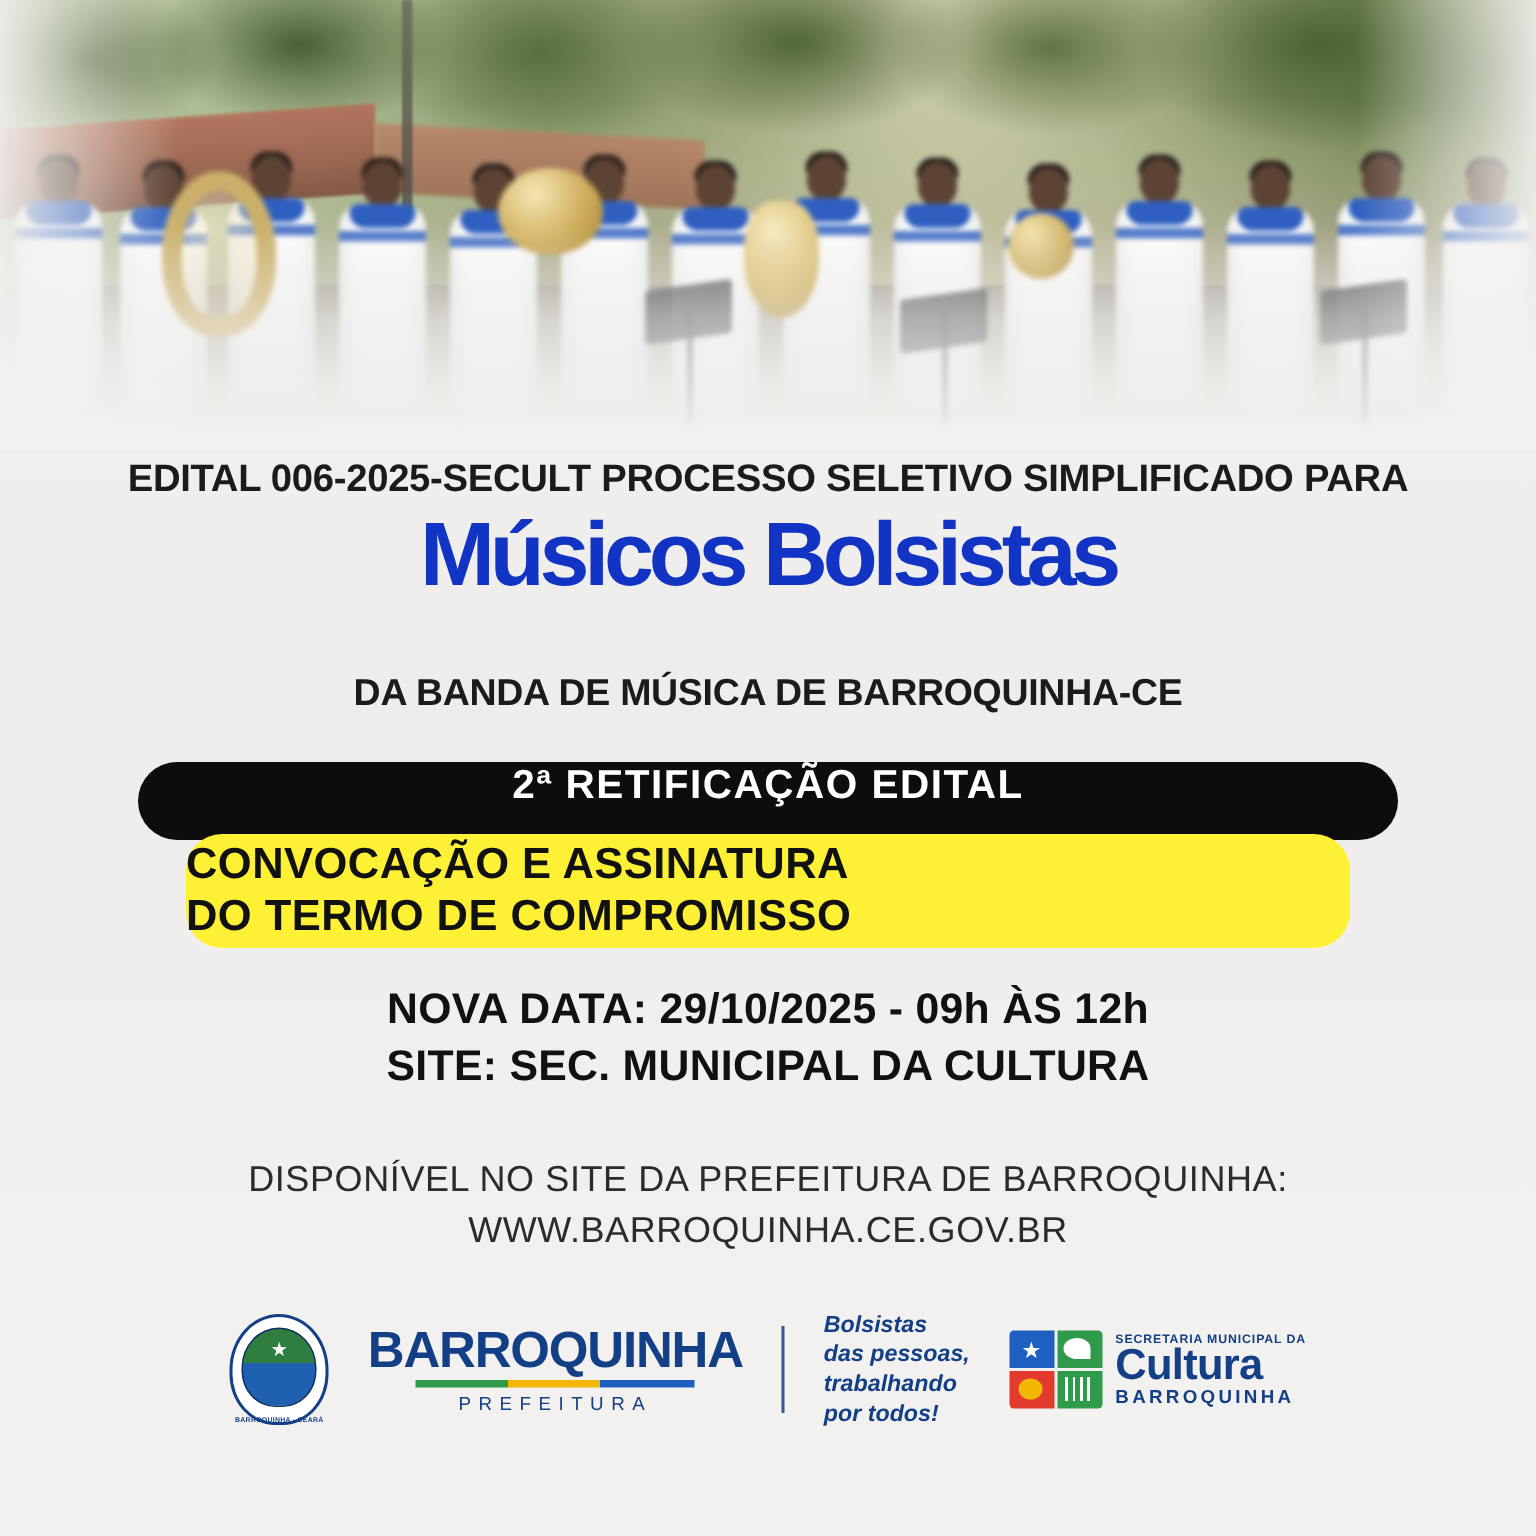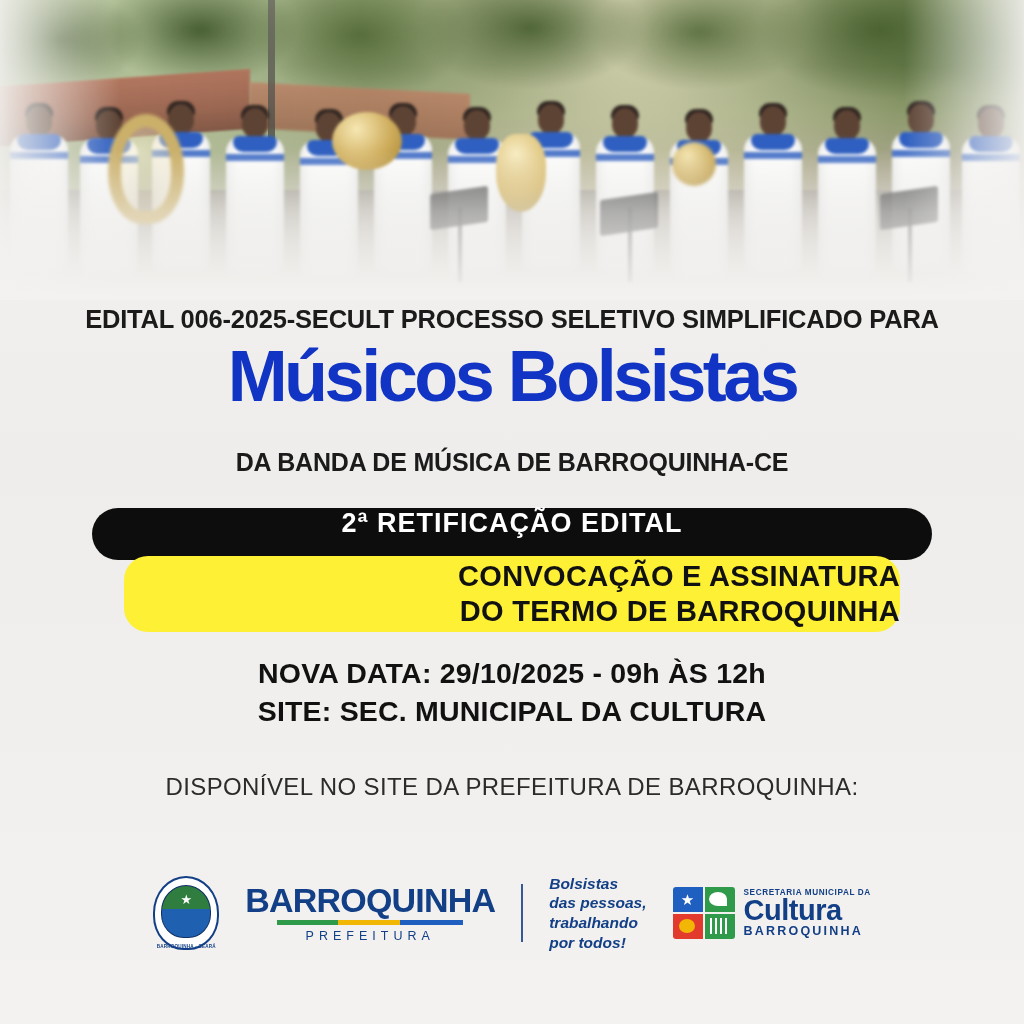--- a/index.html
+++ b/index.html
@@ -154,21 +154,21 @@
 
   .kicker {
     position: absolute; top: 305px; left: 0; width: 1024px;
     text-align: center;
     font-size: 25.5px; font-weight: bold; letter-spacing: -0.2px;
     color: #1b1b1b;
   }
   .title {
     position: absolute; top: 340px; left: 0; width: 1024px;
     text-align: center;
-    font-size: 72px; line-height: 1.0; font-weight: bold;
+    font-size: 60px; line-height: 1.0; font-weight: bold;
     letter-spacing: -3.5px;
     color: #1134c4;
   }
   .subtitle {
     position: absolute; top: 448px; left: 0; width: 1024px;
     text-align: center;
     font-size: 25px; font-weight: bold; letter-spacing: -0.2px;
     color: #1b1b1b;
   }
 
@@ -181,21 +181,21 @@
   }
   .black-bar span {
     color: #ffffff; font-size: 27px; font-weight: bold; letter-spacing: 1px;
   }
 
   .yellow-bar {
     position: absolute; top: 556px; left: 124px;
     width: 776px; height: 76px;
     background: #fdf035;
     border-radius: 24px;
-    display: flex; flex-direction: column; align-items: flex-end; justify-content: center;
+    display: flex; flex-direction: column; align-items: flex-start; justify-content: center;
     gap: 2px;
   }
   .yellow-bar span {
     color: #111111; font-size: 29px; font-weight: bold; letter-spacing: .3px;
   }
 
   .datebox {
     position: absolute; top: 655px; left: 0; width: 1024px;
     text-align: center;
   }
@@ -426,30 +426,31 @@
     <div class="title">Músicos Bolsistas</div>
 
     <div class="subtitle">DA BANDA DE MÚSICA DE BARROQUINHA-CE</div>
 
     <div class="black-bar">
       <span>2ª RETIFICAÇÃO EDITAL</span>
     </div>
 
     <div class="yellow-bar">
       <span>CONVOCAÇÃO E ASSINATURA</span>
-      <span>DO TERMO DE BARROQUINHA</span>
+      <span>DO TERMO DE COMPROMISSO</span>
     </div>
 
     <div class="datebox">
       <div>NOVA DATA: 29/10/2025 - 09h ÀS 12h</div>
       <div>SITE: SEC. MUNICIPAL DA CULTURA</div>
     </div>
 
     <div class="site">
       <div>DISPONÍVEL NO SITE DA PREFEITURA DE BARROQUINHA:</div>
+      <div>WWW.BARROQUINHA.CE.GOV.BR</div>
     </div>
 
     <div class="footer">
 
       <div class="brasao">
         <div class="ring"></div>
         <div class="inner"></div>
         <div class="star">★</div>
         <div class="txt">BARROQUINHA - CEARÁ</div>
       </div>

